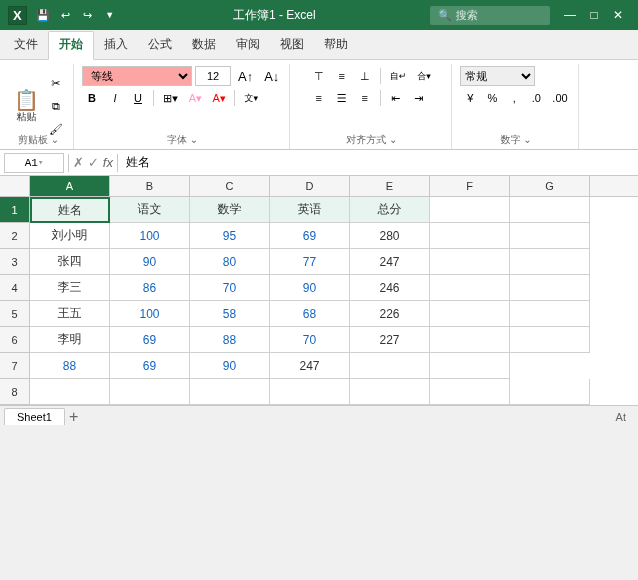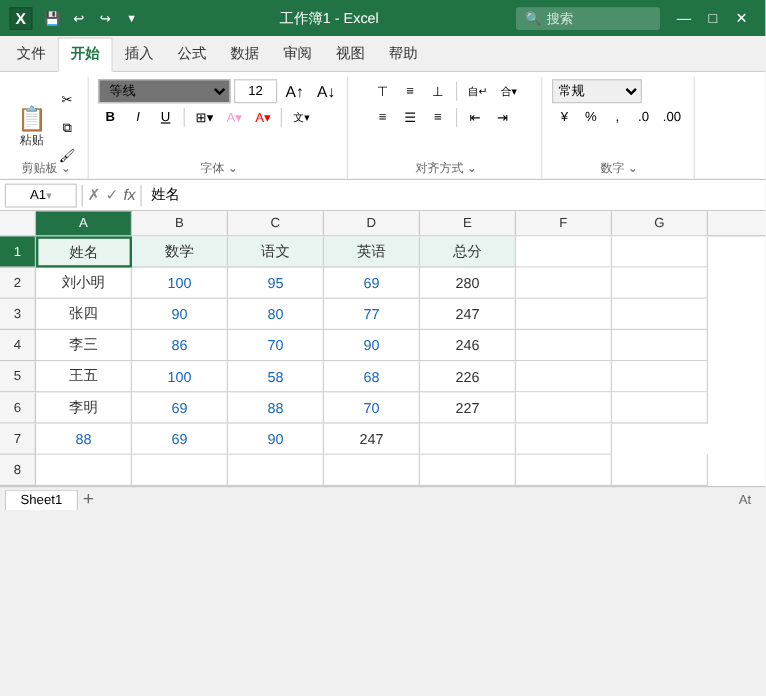--- a/index.html
+++ b/index.html
@@ -169,21 +169,21 @@
       display: flex;
       align-items: center;
       gap: 3px;
     }
     .font-select {
       border: 1px solid #c8c8c8;
       padding: 1px 4px;
       font-size: 11px;
       width: 110px;
       height: 20px;
-      background: #737373;
+      background: #fca5a5;
     }
     .font-size-input {
       border: 1px solid #c8c8c8;
       padding: 1px 2px;
       font-size: 11px;
       width: 36px;
       height: 20px;
       text-align: center;
       background: white;
     }
@@ -223,20 +223,21 @@
     .name-box {
       border: 1px solid #c8c8c8;
       padding: 2px 4px;
       font-size: 11px;
       width: 60px;
       height: 20px;
       text-align: center;
       display: flex;
       align-items: center;
       justify-content: center;
+      font-family: Liberation Mono, monospace;
     }
     .formula-icons {
       display: flex;
       gap: 4px;
       align-items: center;
       color: #666;
       font-size: 13px;
     }
     .formula-input {
       flex: 1;
@@ -521,22 +522,22 @@
         <div class="row-header" style="height:26px;">5</div>
         <div class="row-header" style="height:26px;">6</div>
         <div class="row-header" style="height:26px;">7</div>
         <div class="row-header" style="height:26px;">8</div>
       </div>
 
       <div class="grid-cols">
 
         <div class="grid-row">
           <div class="grid-cell header-cell selected" style="width:80px;height:26px;">姓名</div>
+          <div class="grid-cell header-cell" style="width:80px;height:26px;">语文</div>
           <div class="grid-cell header-cell" style="width:80px;height:26px;">数学</div>
-          <div class="grid-cell header-cell" style="width:80px;height:26px;">语文</div>
           <div class="grid-cell header-cell" style="width:80px;height:26px;">英语</div>
           <div class="grid-cell header-cell" style="width:80px;height:26px;">总分</div>
           <div class="grid-cell empty" style="width:80px;height:26px;"></div>
           <div class="grid-cell empty" style="width:80px;height:26px;"></div>
         </div>
 
         <div class="grid-row">
           <div class="grid-cell" style="width:80px;height:26px;">刘小明</div>
           <div class="grid-cell blue-text" style="width:80px;height:26px;">100</div>
           <div class="grid-cell blue-text" style="width:80px;height:26px;">95</div>

